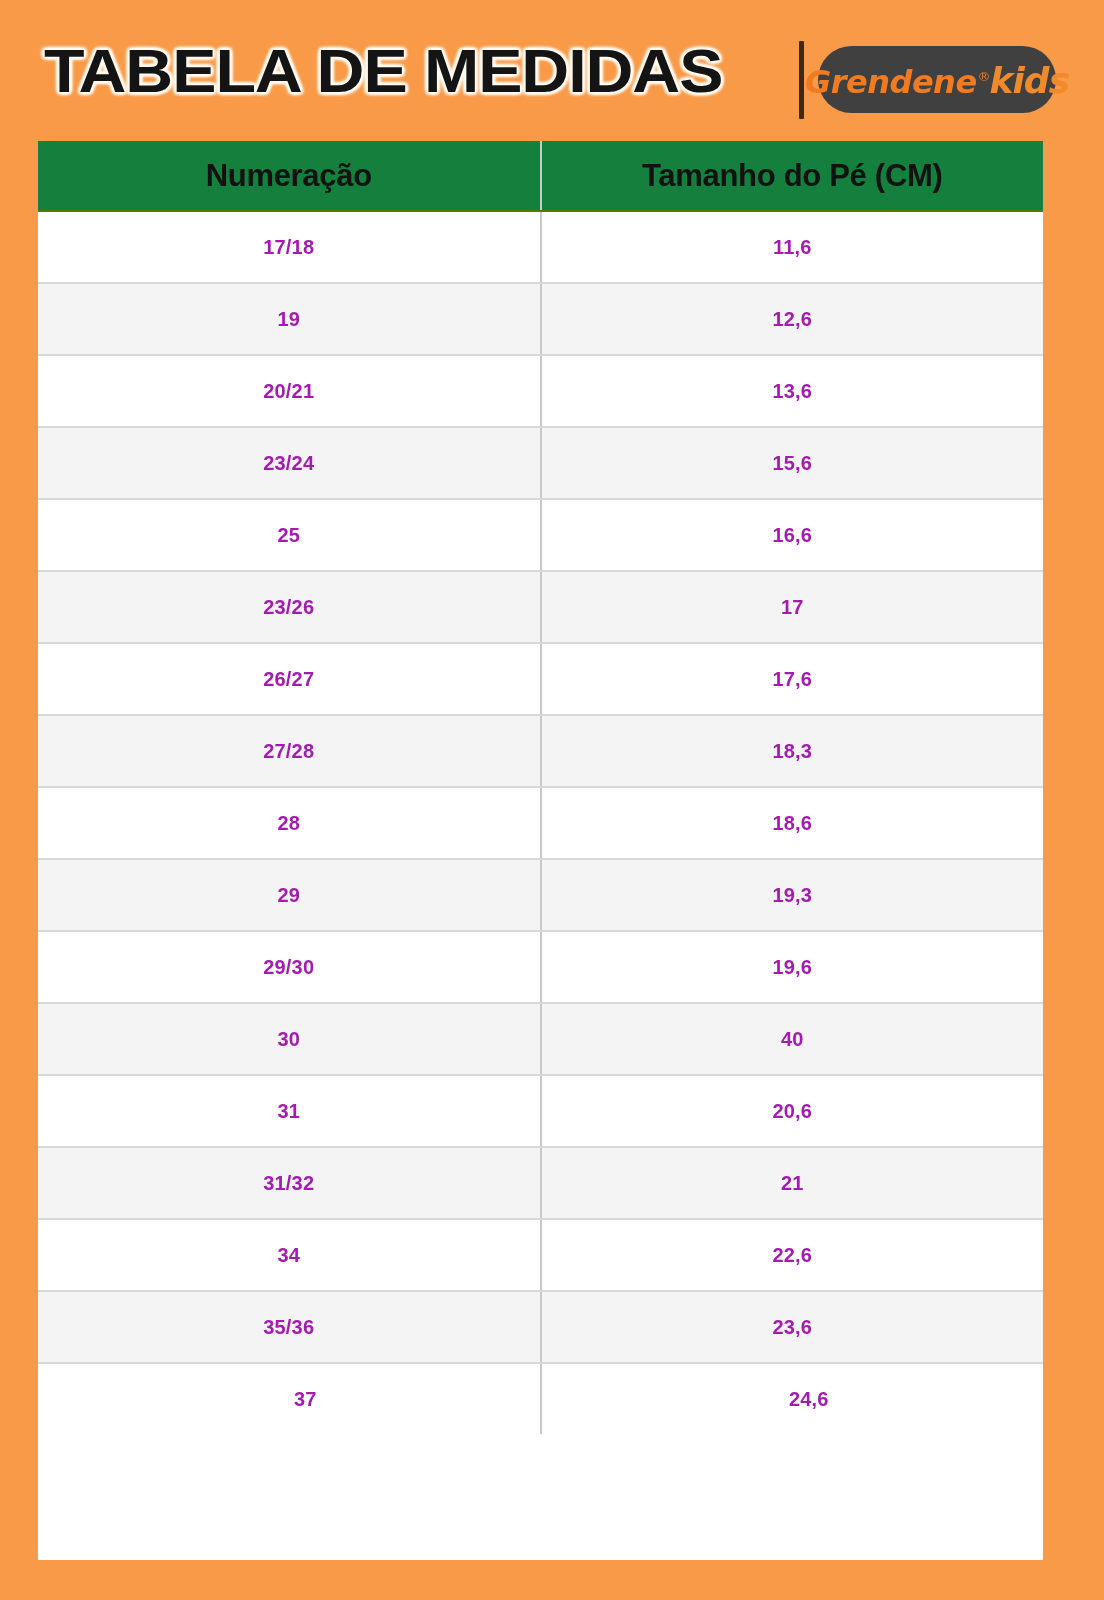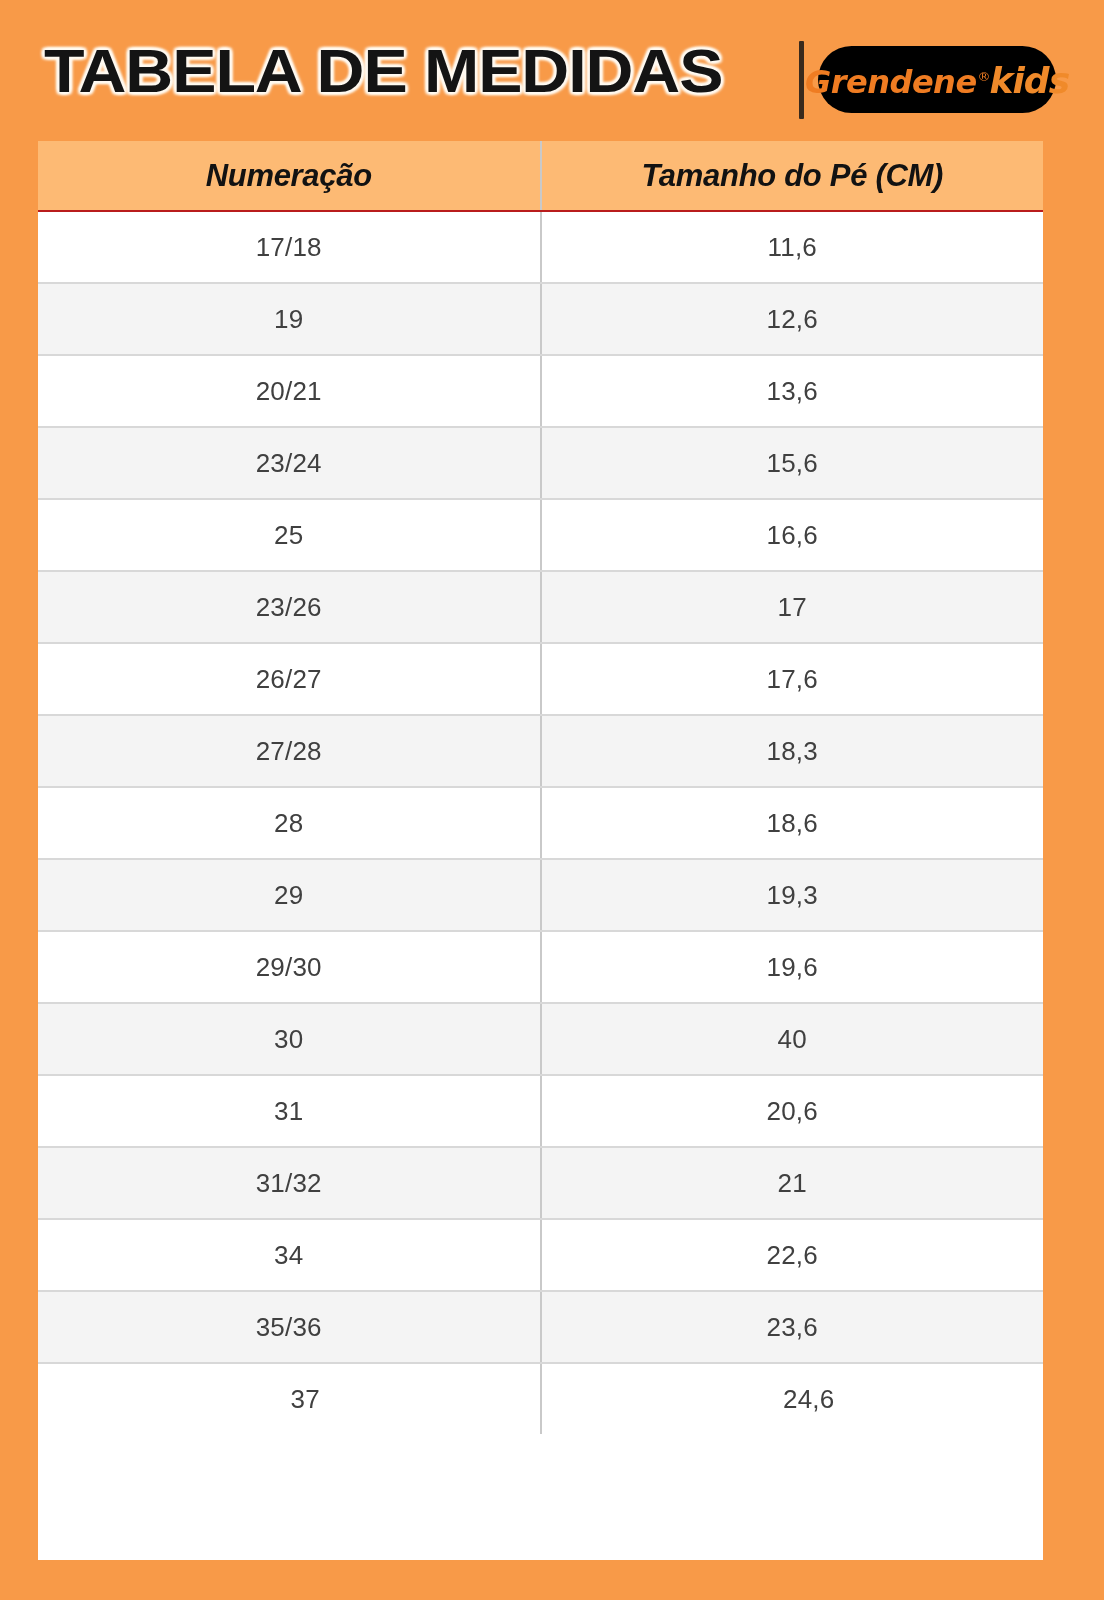--- a/index.html
+++ b/index.html
@@ -61,21 +61,21 @@
     background: #3a2a1c;
     border-radius: 1px;
   }
 
   .brand-pill {
     position: absolute;
     left: 818px;
     top: 46px;
     width: 238px;
     height: 67px;
-    background: #000000;
+    background: #404040;
     border-radius: 34px;
     display: flex;
     align-items: center;
     justify-content: center;
   }
   .brand-inner {
     display: flex;
     align-items: baseline;
     white-space: nowrap;
     transform: translateY(1px);
@@ -129,36 +129,35 @@
     border-bottom: 2px solid #d8d8d8;
     padding: 0;
   }
   table.size-table th:last-child,
   table.size-table td:last-child {
     border-right: none;
   }
 
   table.size-table thead th {
     height: 69px;
-    background: #fdba74;
+    background: #15803d;
     color: #121212;
     font-family: "Liberation Sans", sans-serif;
     font-size: 31px;
     font-weight: bold;
     letter-spacing: -0.3px;
-    border-bottom: 2px solid #b91c1c;
-    font-style: italic;
+    border-bottom: 2px solid #4d7c0f;
   }
 
   table.size-table tbody td {
     height: 70px;
     font-family: "Liberation Sans", sans-serif;
-    font-size: 26px;
-    font-weight: normal;
-    color: #404040;
+    font-size: 20px;
+    font-weight: bold;
+    color: #a21caf;
     letter-spacing: 0.2px;
   }
 
   table.size-table tbody tr:nth-child(odd) td {
     background: #ffffff;
   }
   table.size-table tbody tr:nth-child(even) td {
     background: #f4f4f4;
   }
   table.size-table tbody tr:last-child td {

